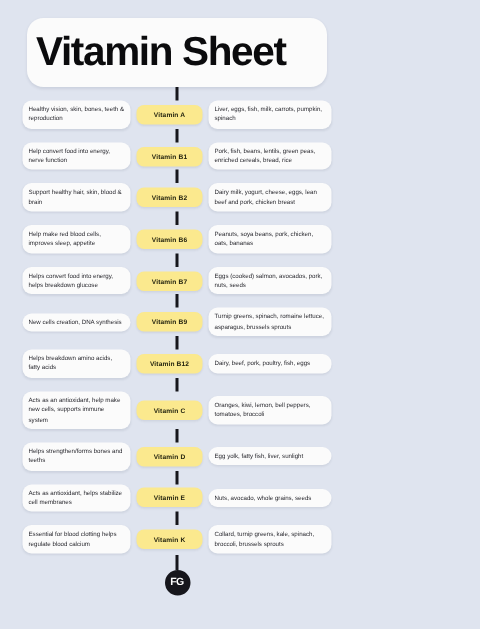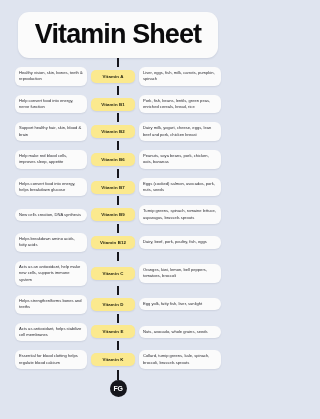--- a/index.html
+++ b/index.html
@@ -22,21 +22,20 @@
     display: flex;
     flex-direction: column;
     align-items: center;
   }
   .title-card {
     width: 200px;
     background: #fbfbfb;
     border-radius: 11px;
     padding: 9px 6px 10px 6px;
     box-sizing: border-box;
-    text-align: center;
     box-shadow: 0 1px 2px rgba(30,40,70,0.10);
   }
   .title-text {
     font-size: 27px;
     font-weight: 700;
     letter-spacing: -0.9px;
     color: #0b0b0d;
     line-height: 1;
     white-space: nowrap;
   }

